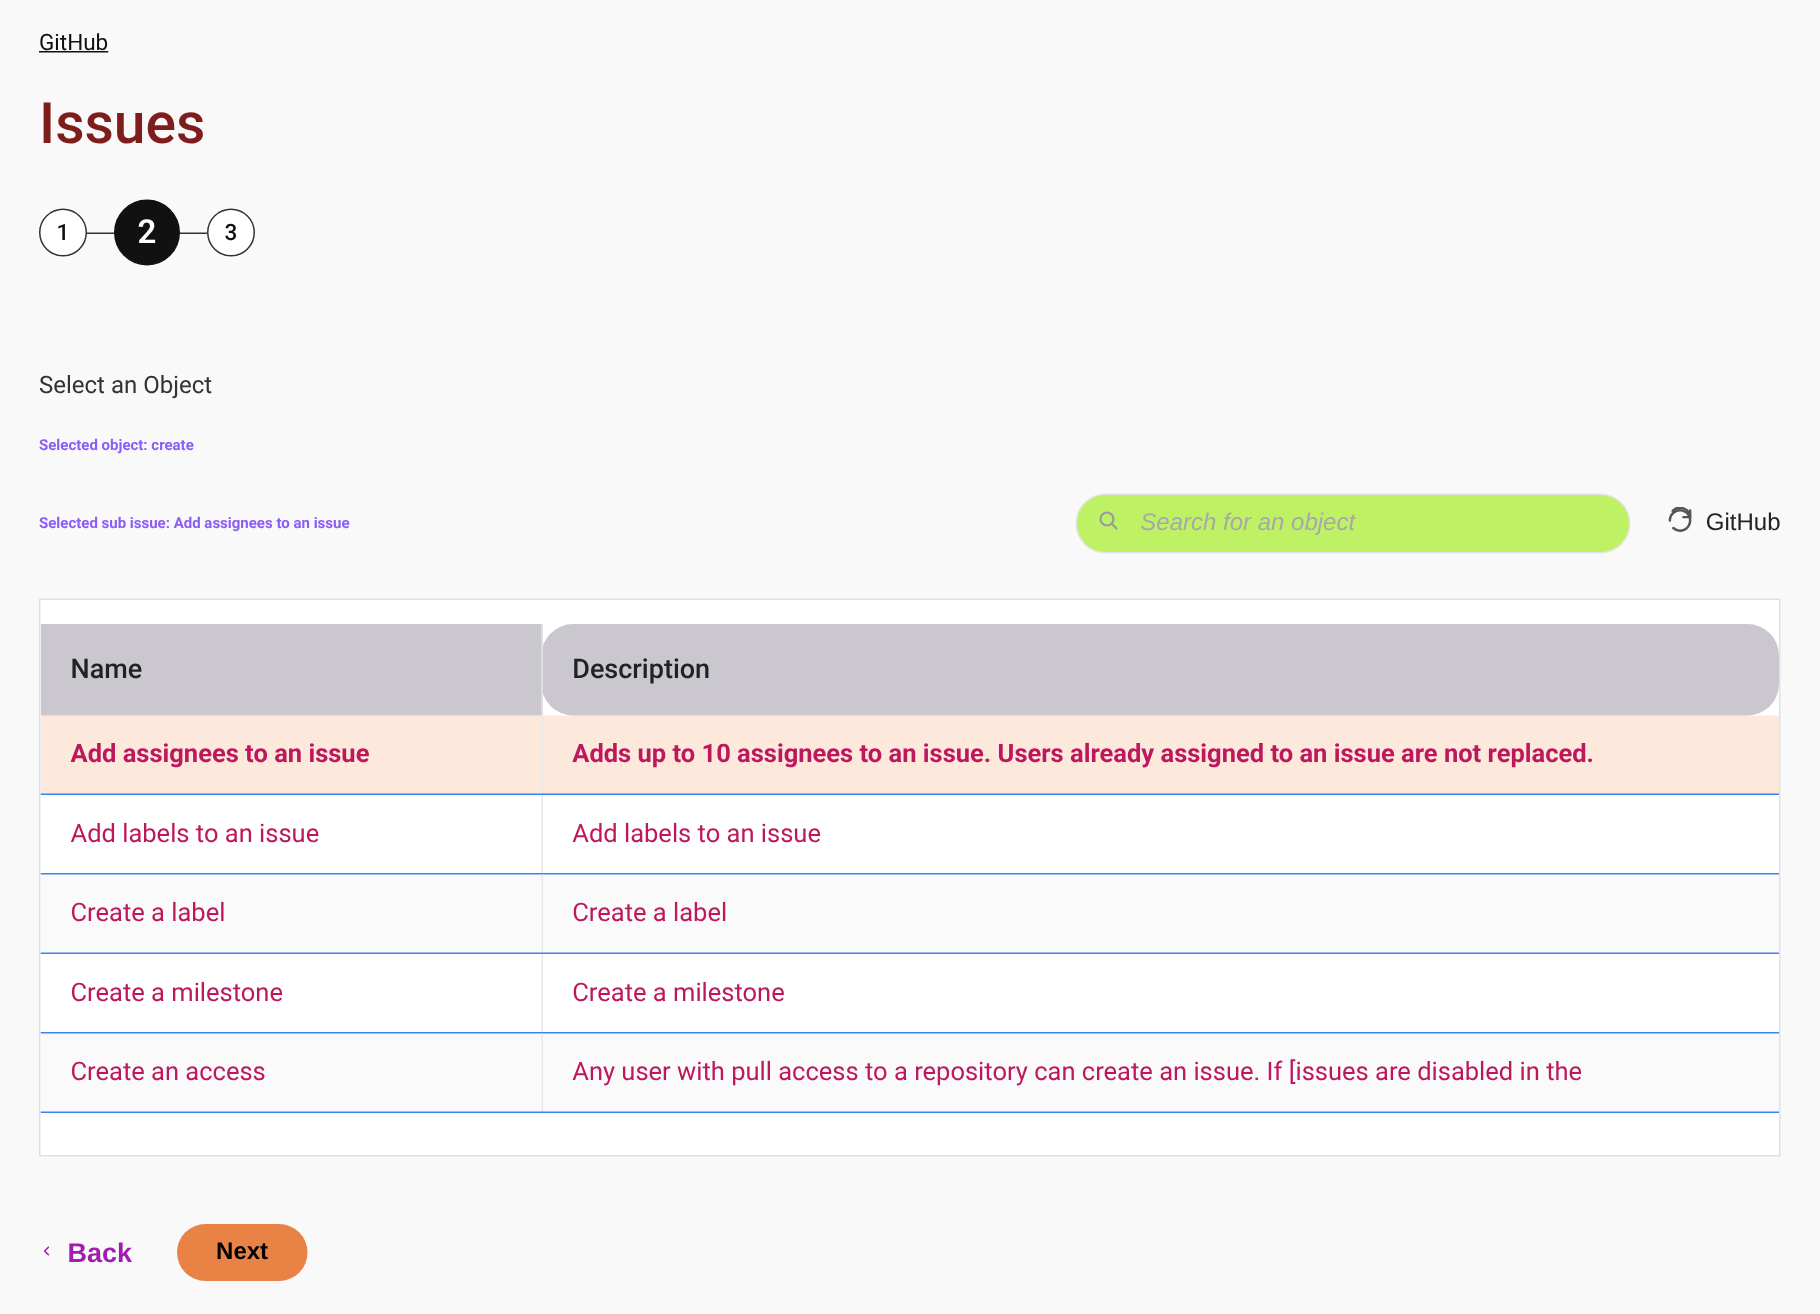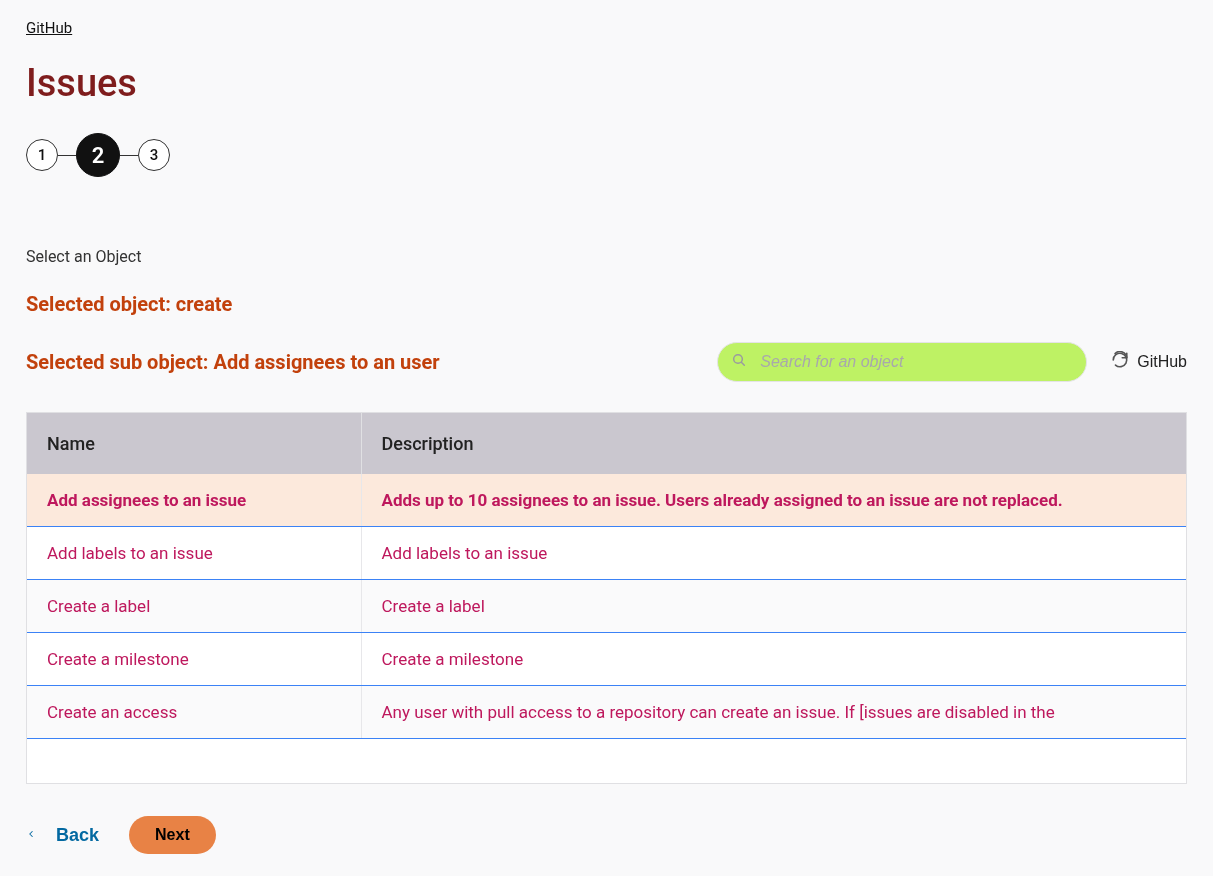--- a/index.html
+++ b/index.html
@@ -63,23 +63,23 @@
     width: 18px;
     height: 1px;
     background: #333;
   }
   .section-label {
     font-size: 16px;
     color: #333;
     margin-bottom: 26px;
   }
   .selected-line {
-    font-size: 20px;
+    font-size: 10px;
     font-weight: 700;
-    color: #c2410c;
+    color: #8b5cf6;
     margin-bottom: 26px;
   }
   .sub-object-row {
     display: flex;
     justify-content: space-between;
     align-items: center;
     margin-bottom: 30px;
   }
   .right-controls {
     display: flex;
@@ -126,34 +126,35 @@
   .table-wrap {
     border: 1px solid #e0e0e3;
     background: #fff;
     height: 372px;
     overflow-y: scroll;
   }
   table {
     width: 100%;
     border-collapse: collapse;
     table-layout: fixed;
+    margin-top: 16px;
   }
   col.col-name { width: 334px; }
   th {
     text-align: left;
     padding: 20px 20px;
     background: #cac7cf;
     font-size: 18px;
     font-weight: 500;
     color: #222;
     border-right: 1px solid #e0e0e3;
     position: sticky;
     top: 0;
   }
-  th:last-child { border-right: none; }
+  th:last-child { border-right: none; border-radius: 21px; }
   td {
     padding: 16px 20px;
     font-size: 17px;
     color: #be185d;
     border-bottom: 1px solid #3b82f6;
     border-right: 1px solid #e7e7ea;
     vertical-align: middle;
   }
   td:last-child { border-right: none; }
   tbody tr { cursor: pointer; }
@@ -171,24 +172,24 @@
     position: absolute;
     left: 26px;
     bottom: 22px;
     display: flex;
     align-items: center;
     gap: 30px;
   }
   .back-link {
     display: flex;
     align-items: flex-start;
-    gap: 20px;
+    gap: 9px;
     font-size: 18px;
     font-weight: 700;
-    color: #0369a1;
+    color: #a21caf;
     cursor: pointer;
     background: none;
     border: none;
     padding: 0;
   }
   .btn-primary {
     background: #e88245;
     color: #000000;
     border: none;
     padding: 10px 26px;
@@ -223,21 +224,21 @@
       <div class="step active">2</div>
       <div class="step-connector"></div>
       <div class="step">3</div>
     </div>
 
   <div class="section-label">Select an Object</div>
 
   <div class="selected-line">Selected object: create</div>
 
   <div class="sub-object-row">
-    <div class="selected-line" style="margin-bottom:0">Selected sub object: Add assignees to an user</div>
+    <div class="selected-line" style="margin-bottom:0">Selected sub issue: Add assignees to an issue</div>
     <div class="right-controls">
       <div class="search-wrap">
         <span class="search-icon">
           <svg width="16" height="16" viewBox="0 0 24 24" fill="none" stroke="currentColor" stroke-width="2.2" stroke-linecap="round">
               <circle cx="10.5" cy="10.5" r="6.5"></circle>
               <line x1="20" y1="20" x2="15.5" y2="15.5"></line>
             </svg>
         </span>
         <input class="search-input" type="text" placeholder="Search for an object" style="">
       </div>

